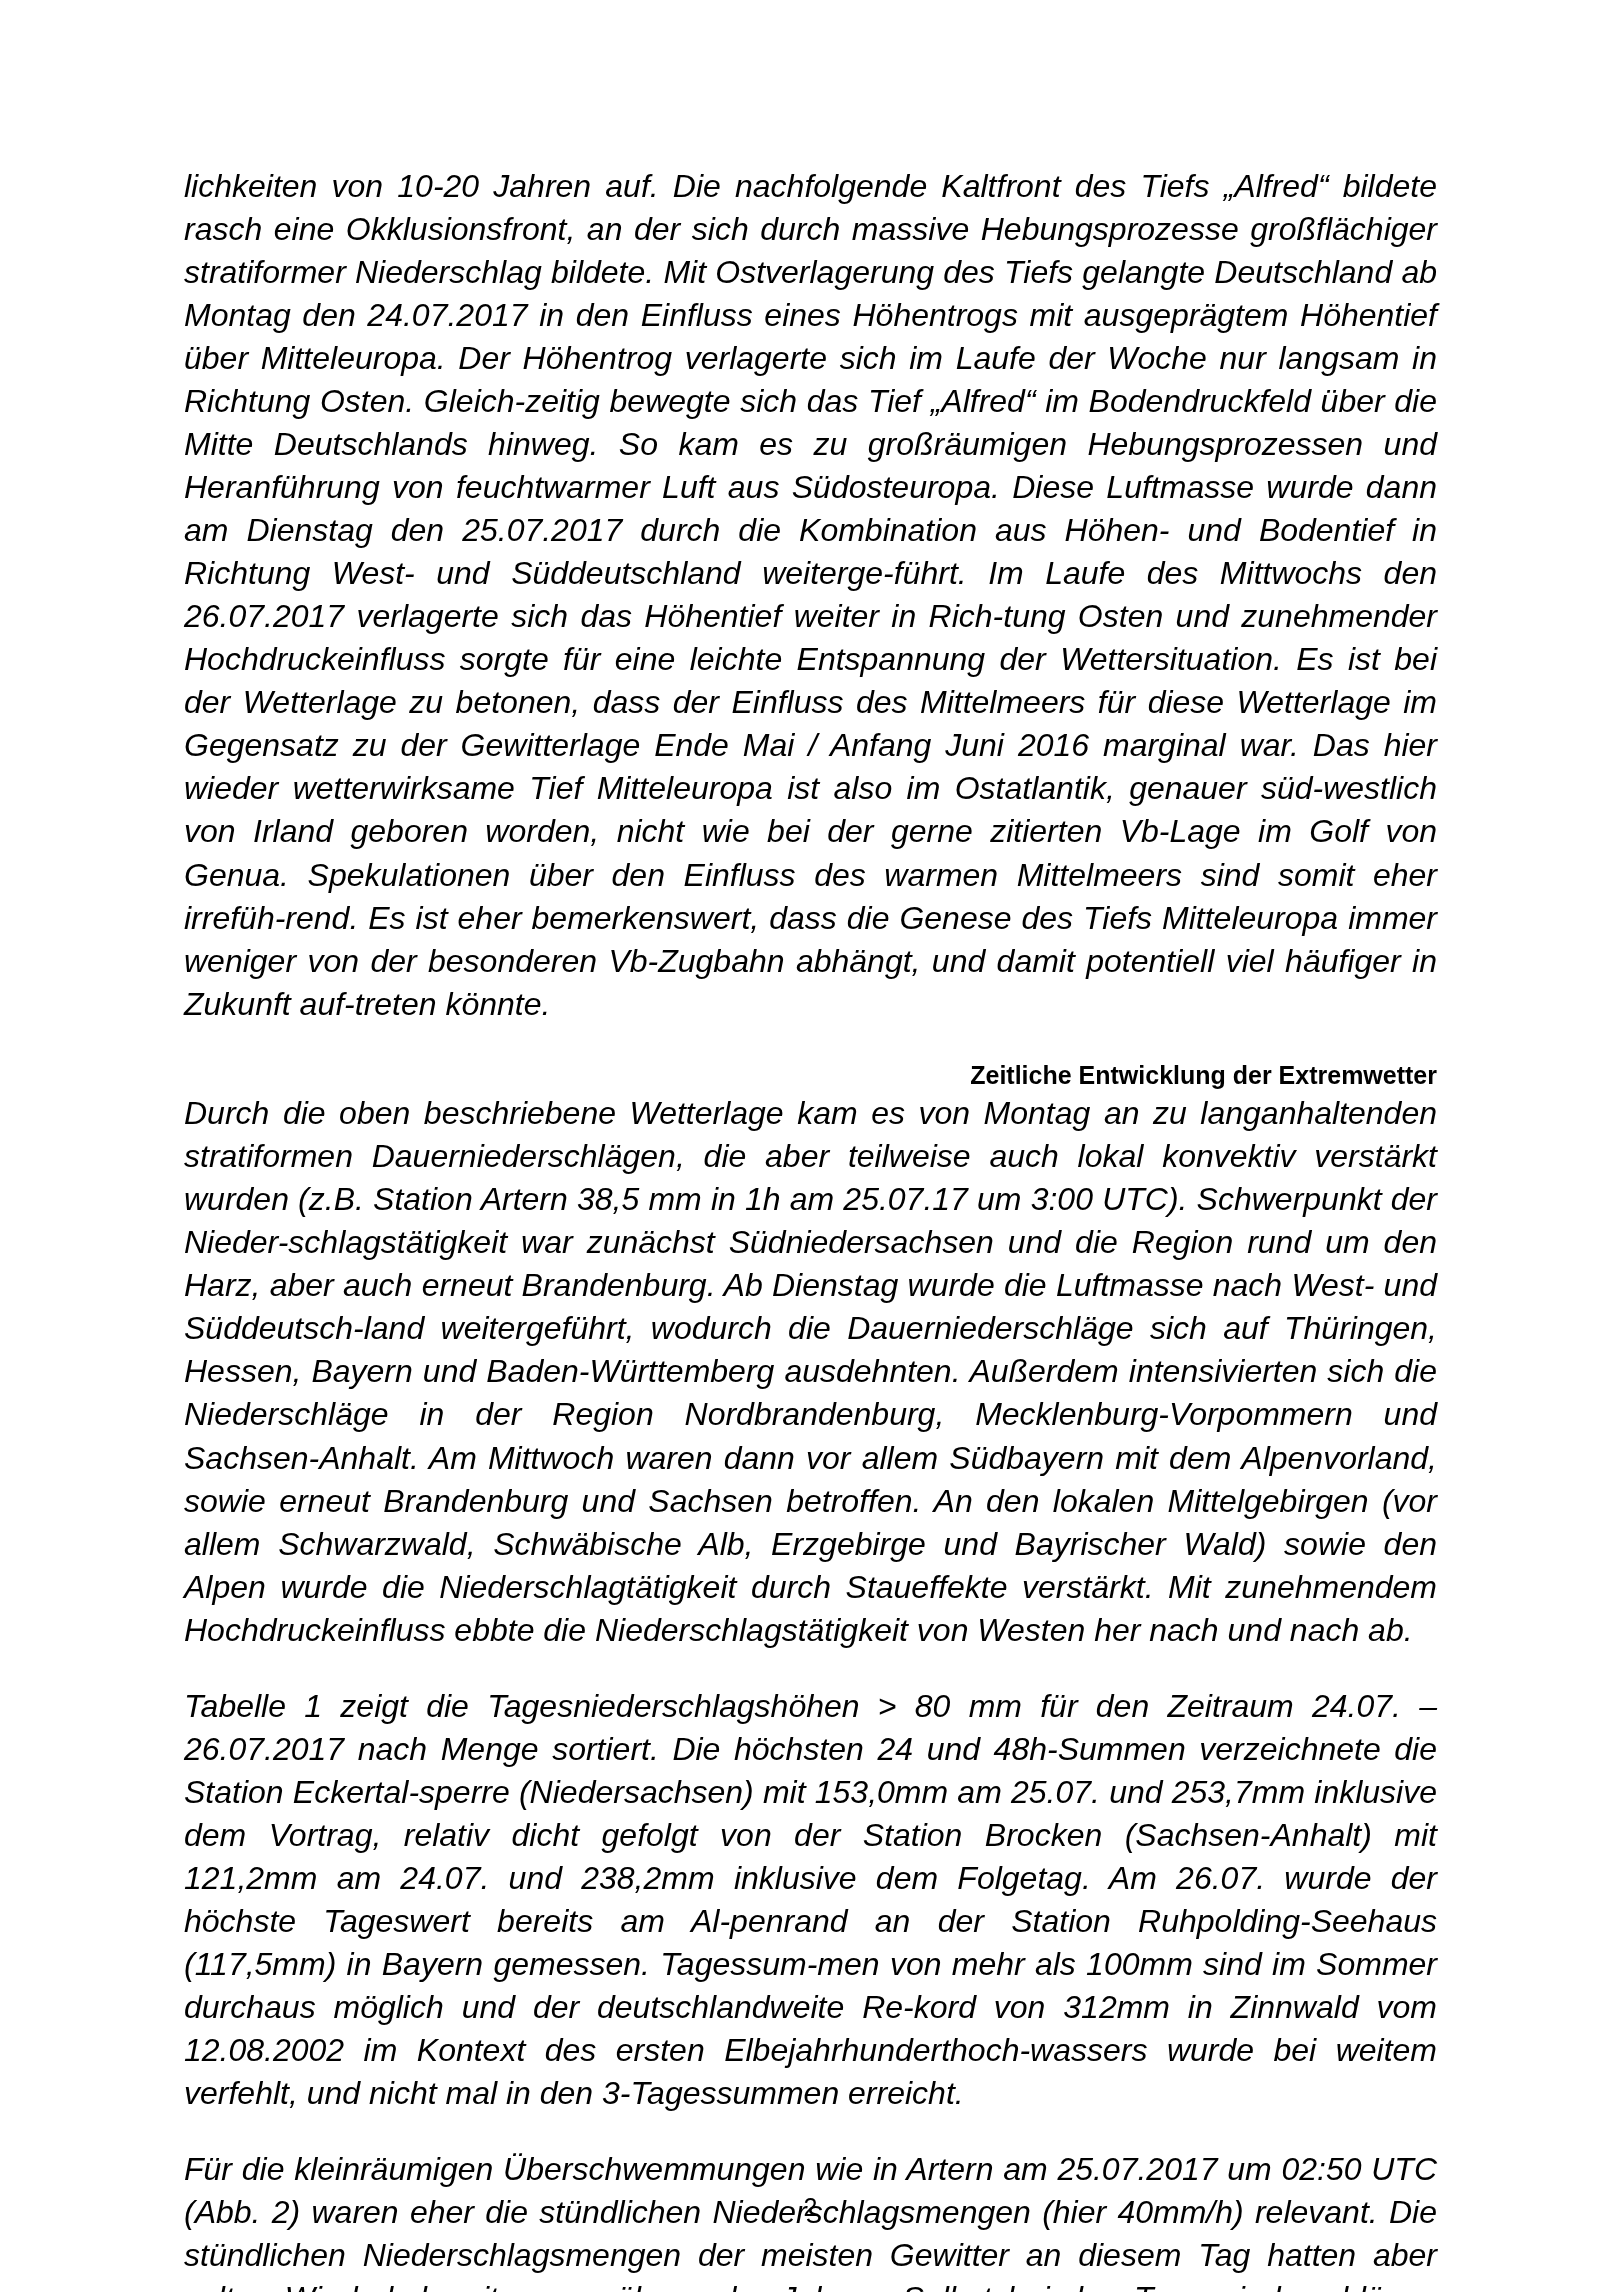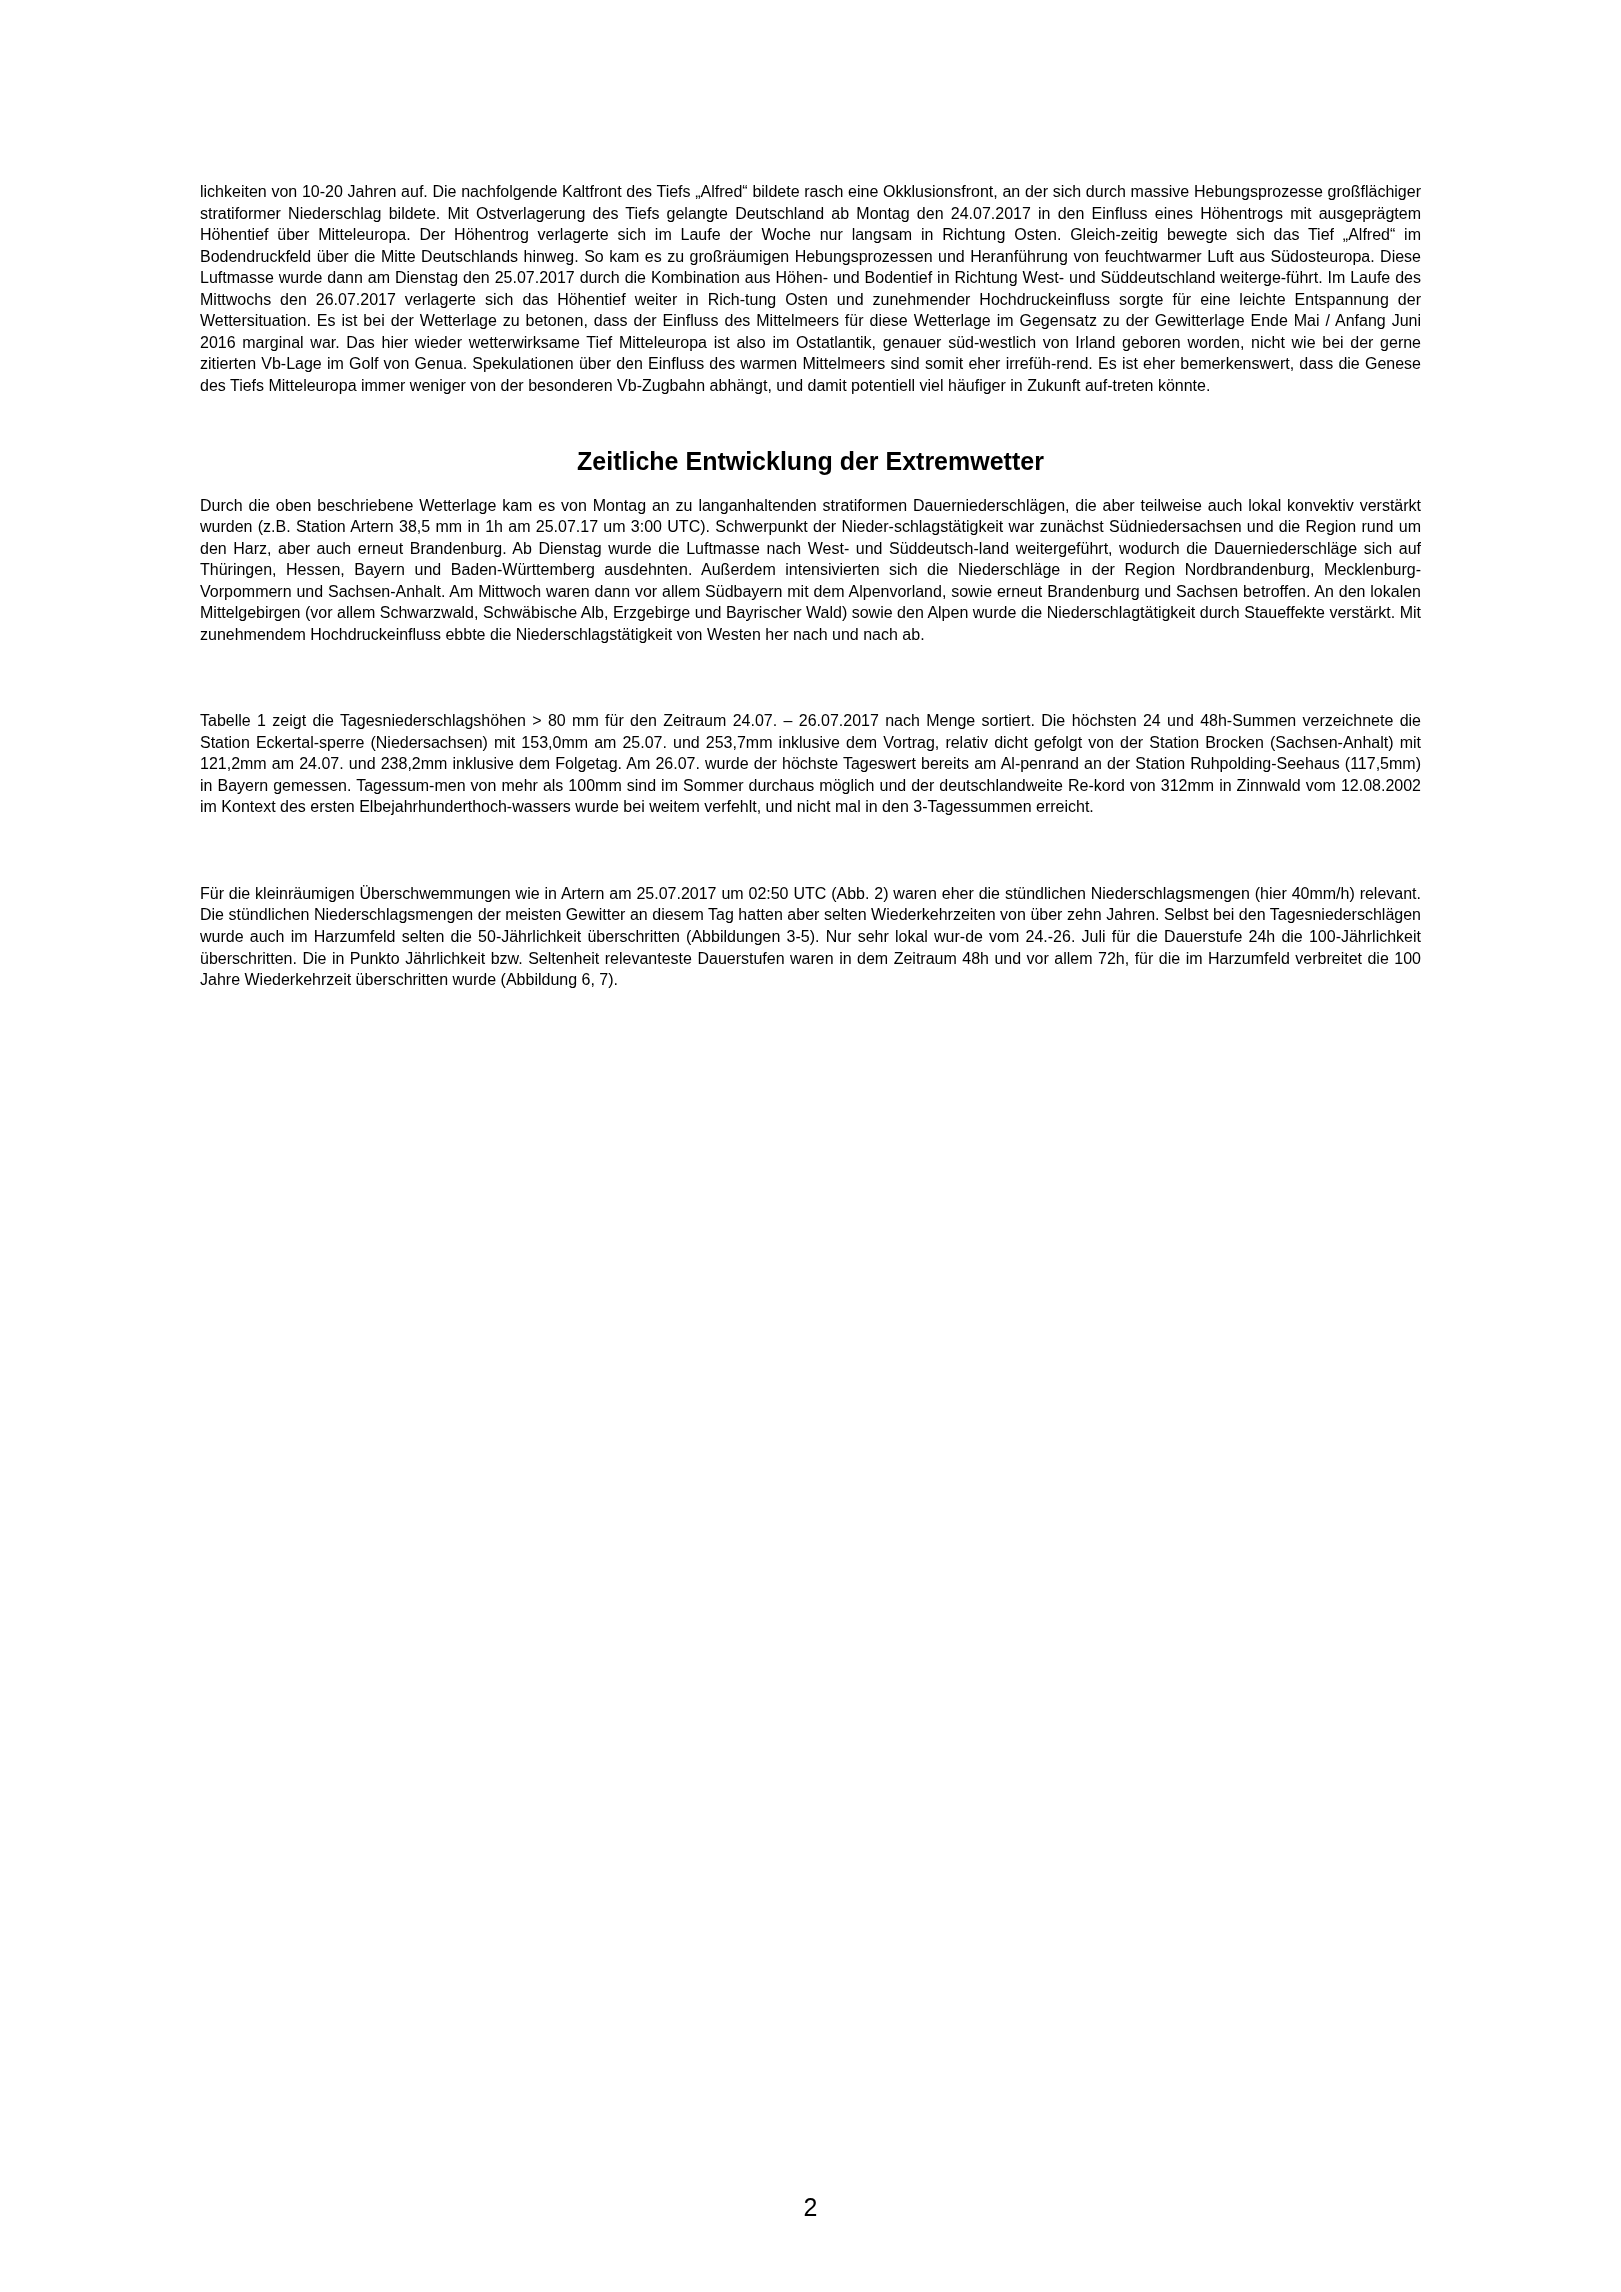--- a/index.html
+++ b/index.html
@@ -16,33 +16,34 @@
     width: 1621px;
     height: 2293px;
     background: #ffffff;
     box-sizing: border-box;
     padding: 165px 184px 0 184px;
   }
   .doc-body {
     width: 1253px;
   }
   p.para {
-    margin: 16px;
-    font-size: 16px;
+    margin: 0;
+    font-size: 32px;
     line-height: 1.345;
     text-align: justify;
     text-justify: inter-word;
     hyphens: manual;
+    font-style: italic;
   }
   .section-heading {
     margin: 0;
     font-size: 25px;
     line-height: 1.345;
     font-weight: bold;
-    text-align: center;
+    text-align: right;
   }
   .gap-block {
     height: 33px;
   }
   .page-number {
     position: absolute;
     left: 0;
     right: 0;
     bottom: 71px;
     text-align: center;

